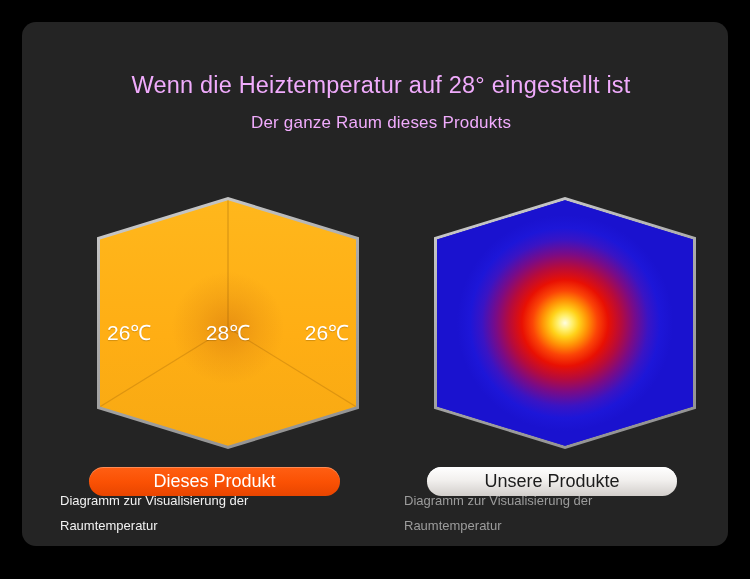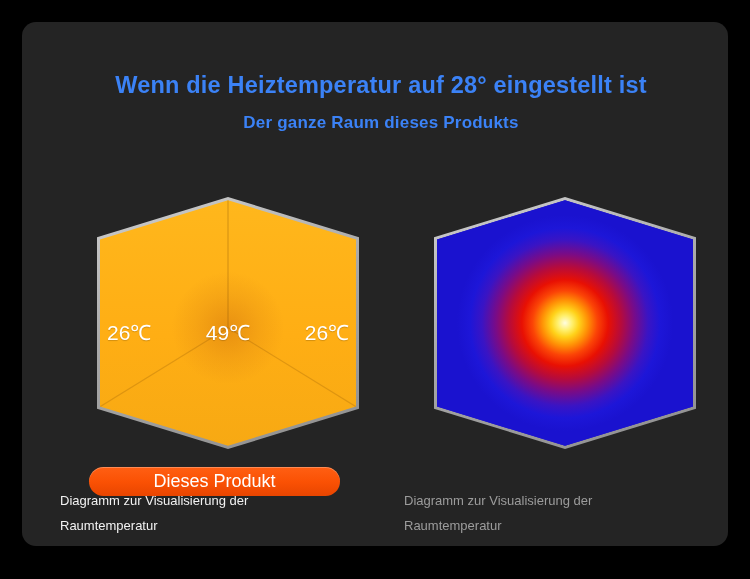--- a/index.html
+++ b/index.html
@@ -27,25 +27,25 @@
   }
 
   
   .headings {
     position:absolute;
     left:0; top:44px;
     width:706px;
     text-align:center;
   }
   .headline {
-    color:#3b82f6;
+    color:#f0abfc;
     font-size:23.5px;
     line-height:38px;
     letter-spacing:0.2px;
-    font-weight:700;
+    font-weight:400;
     white-space:nowrap;
     padding-left:12px;
   }
   .headline.second { font-size:17px; }
 
   
   .room-wrap {
     position:absolute;
     top:153px;
     width:300px;
@@ -179,34 +179,35 @@
             <svg viewBox="0 0 256 246" preserveAspectRatio="none">
               <line x1="128" y1="0" x2="128" y2="128" stroke="rgba(120,70,0,0.30)" stroke-width="1.1"></line>
               <line x1="128" y1="128" x2="0" y2="207" stroke="rgba(120,70,0,0.22)" stroke-width="1.1"></line>
               <line x1="128" y1="128" x2="256" y2="207" stroke="rgba(120,70,0,0.22)" stroke-width="1.1"></line>
             </svg>
           </div>
         </div>
       </div>
       <div class="temps">
         <span class="temp t-left">26℃</span>
-        <span class="temp t-mid">49℃</span>
+        <span class="temp t-mid">28℃</span>
         <span class="temp t-right">26℃</span>
       </div>
     </div>
 
     <div class="room-wrap right">
       <div class="hex-outer">
         <div class="hex-inner">
           <div class="fill-cold"></div>
         </div>
       </div>
     </div>
 
     <div class="pill orange">Dieses Produkt</div>
+    <div class="pill light">Unsere Produkte</div>
 
     <div class="caption left">
       <span>Diagramm zur Visualisierung der</span>
       <span>Raumtemperatur</span>
     </div>
     <div class="caption right">
       <span>Diagramm zur Visualisierung der</span>
       <span>Raumtemperatur</span>
     </div>
 

